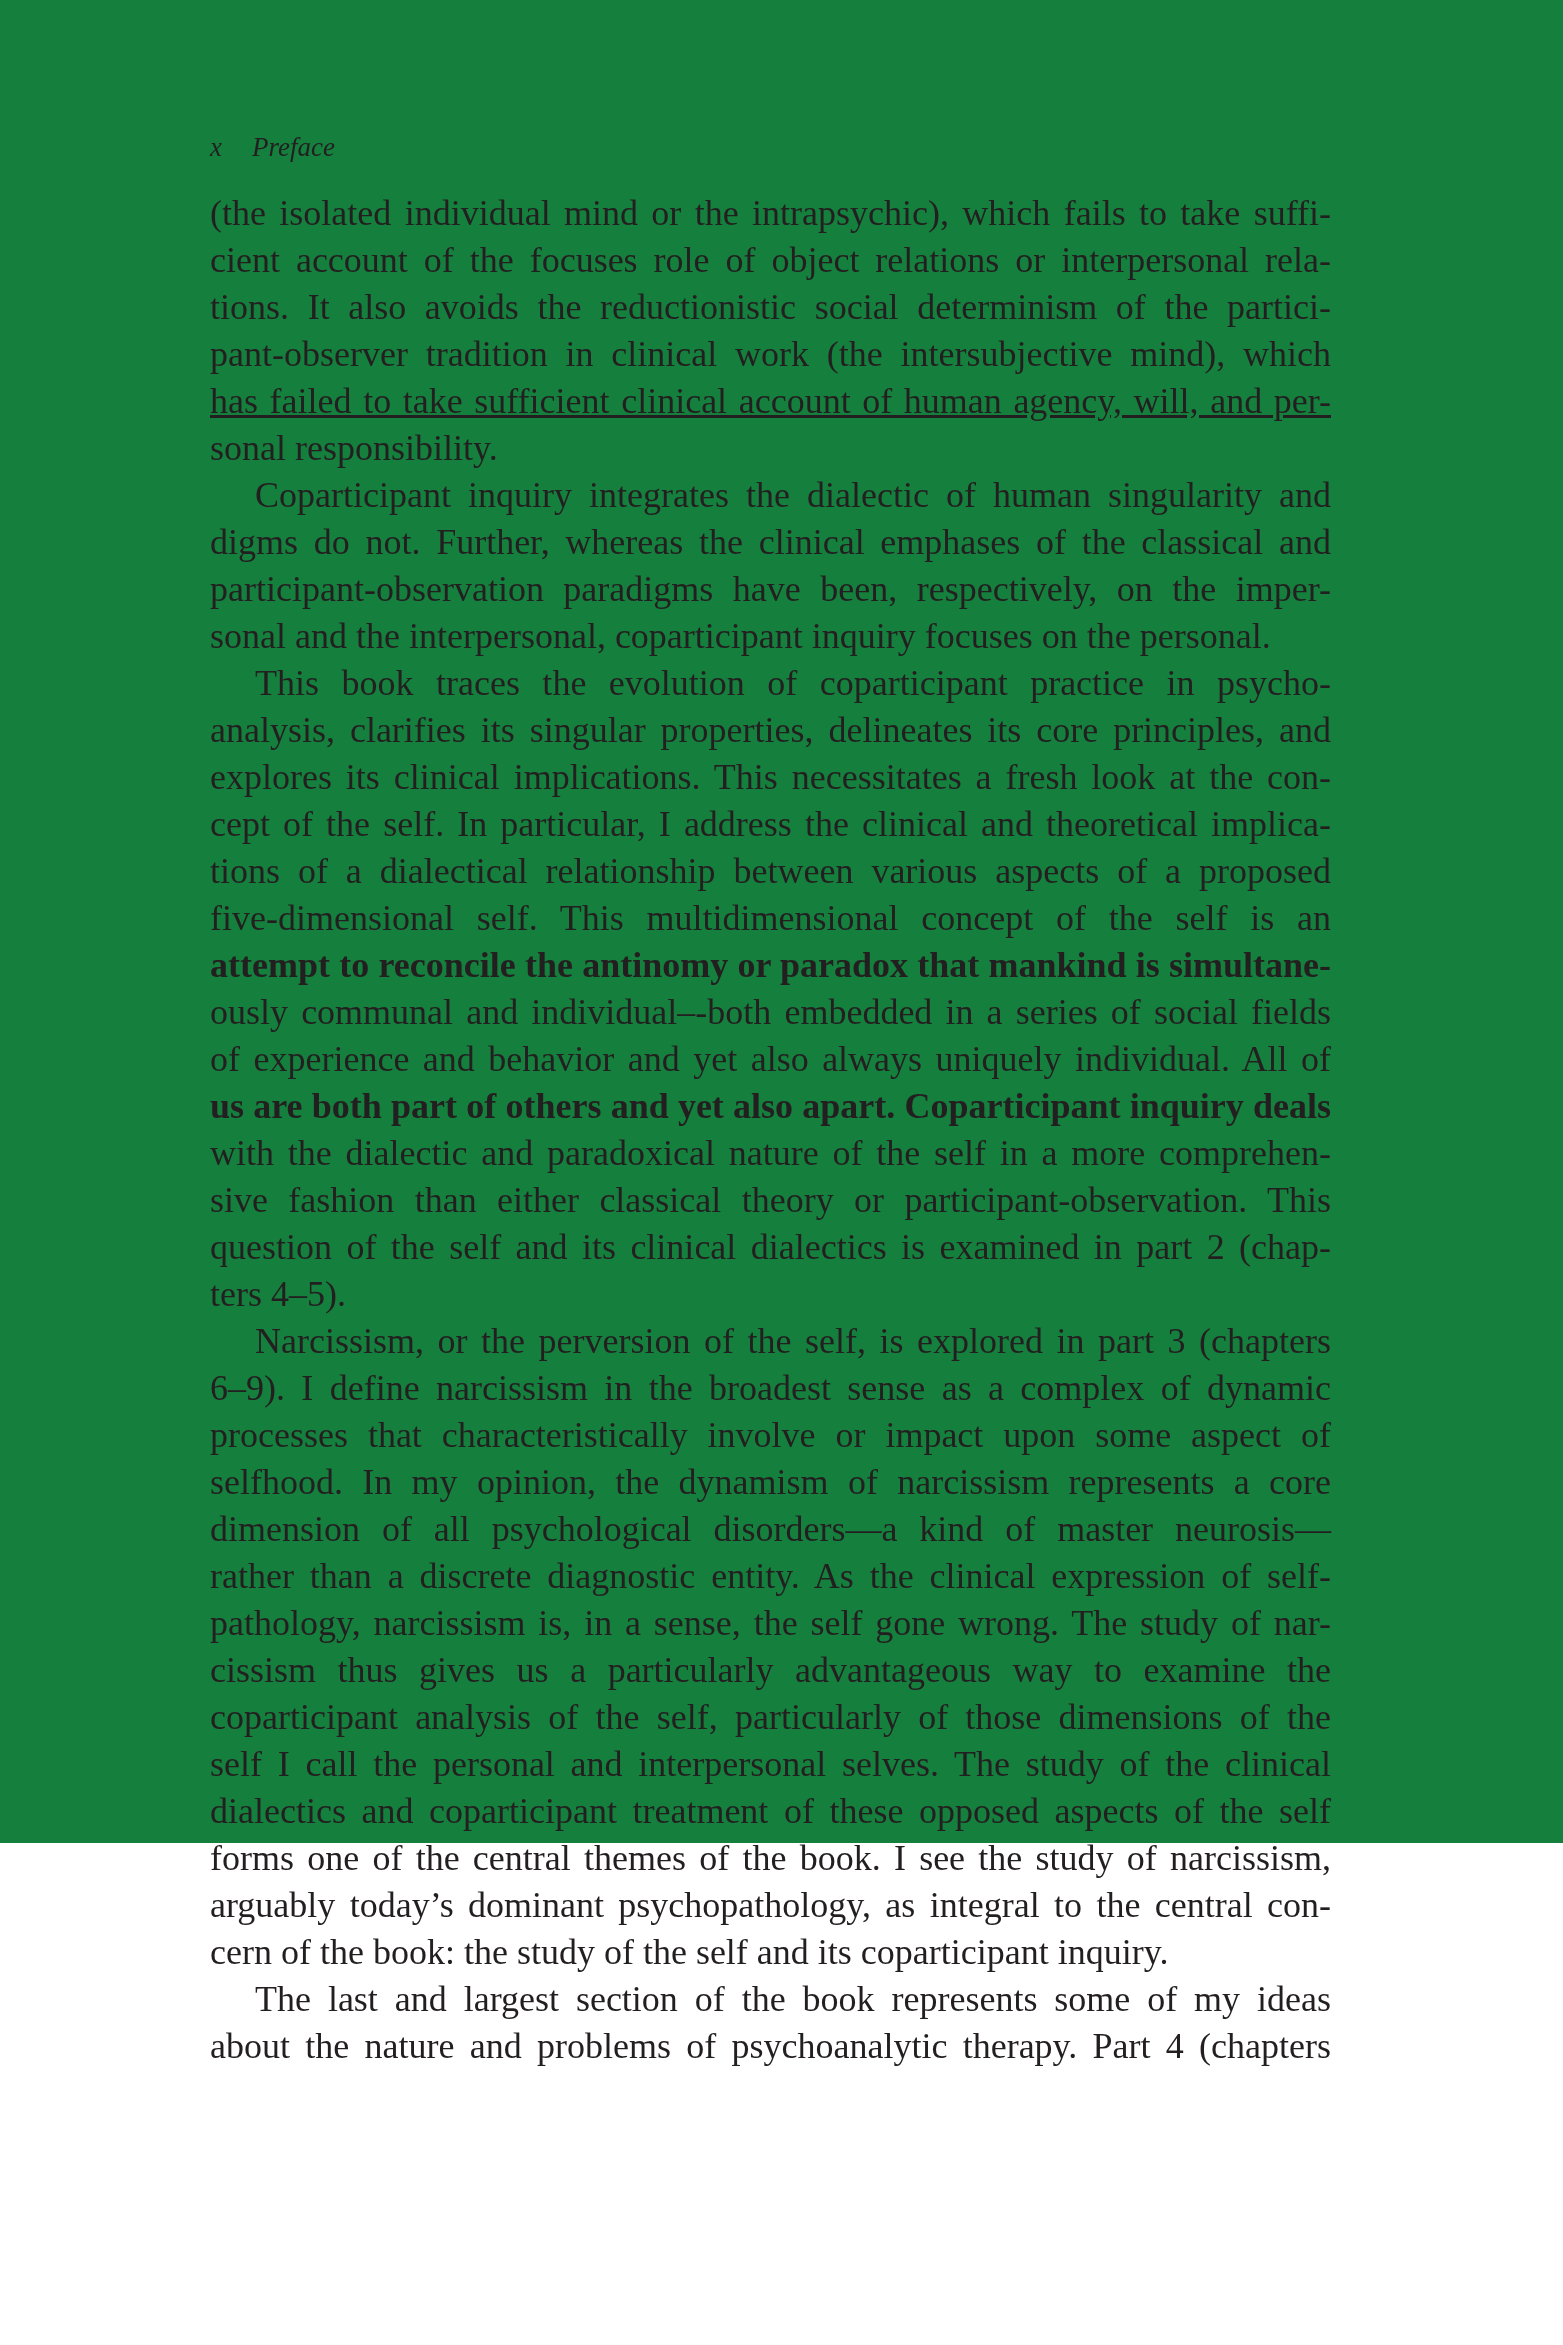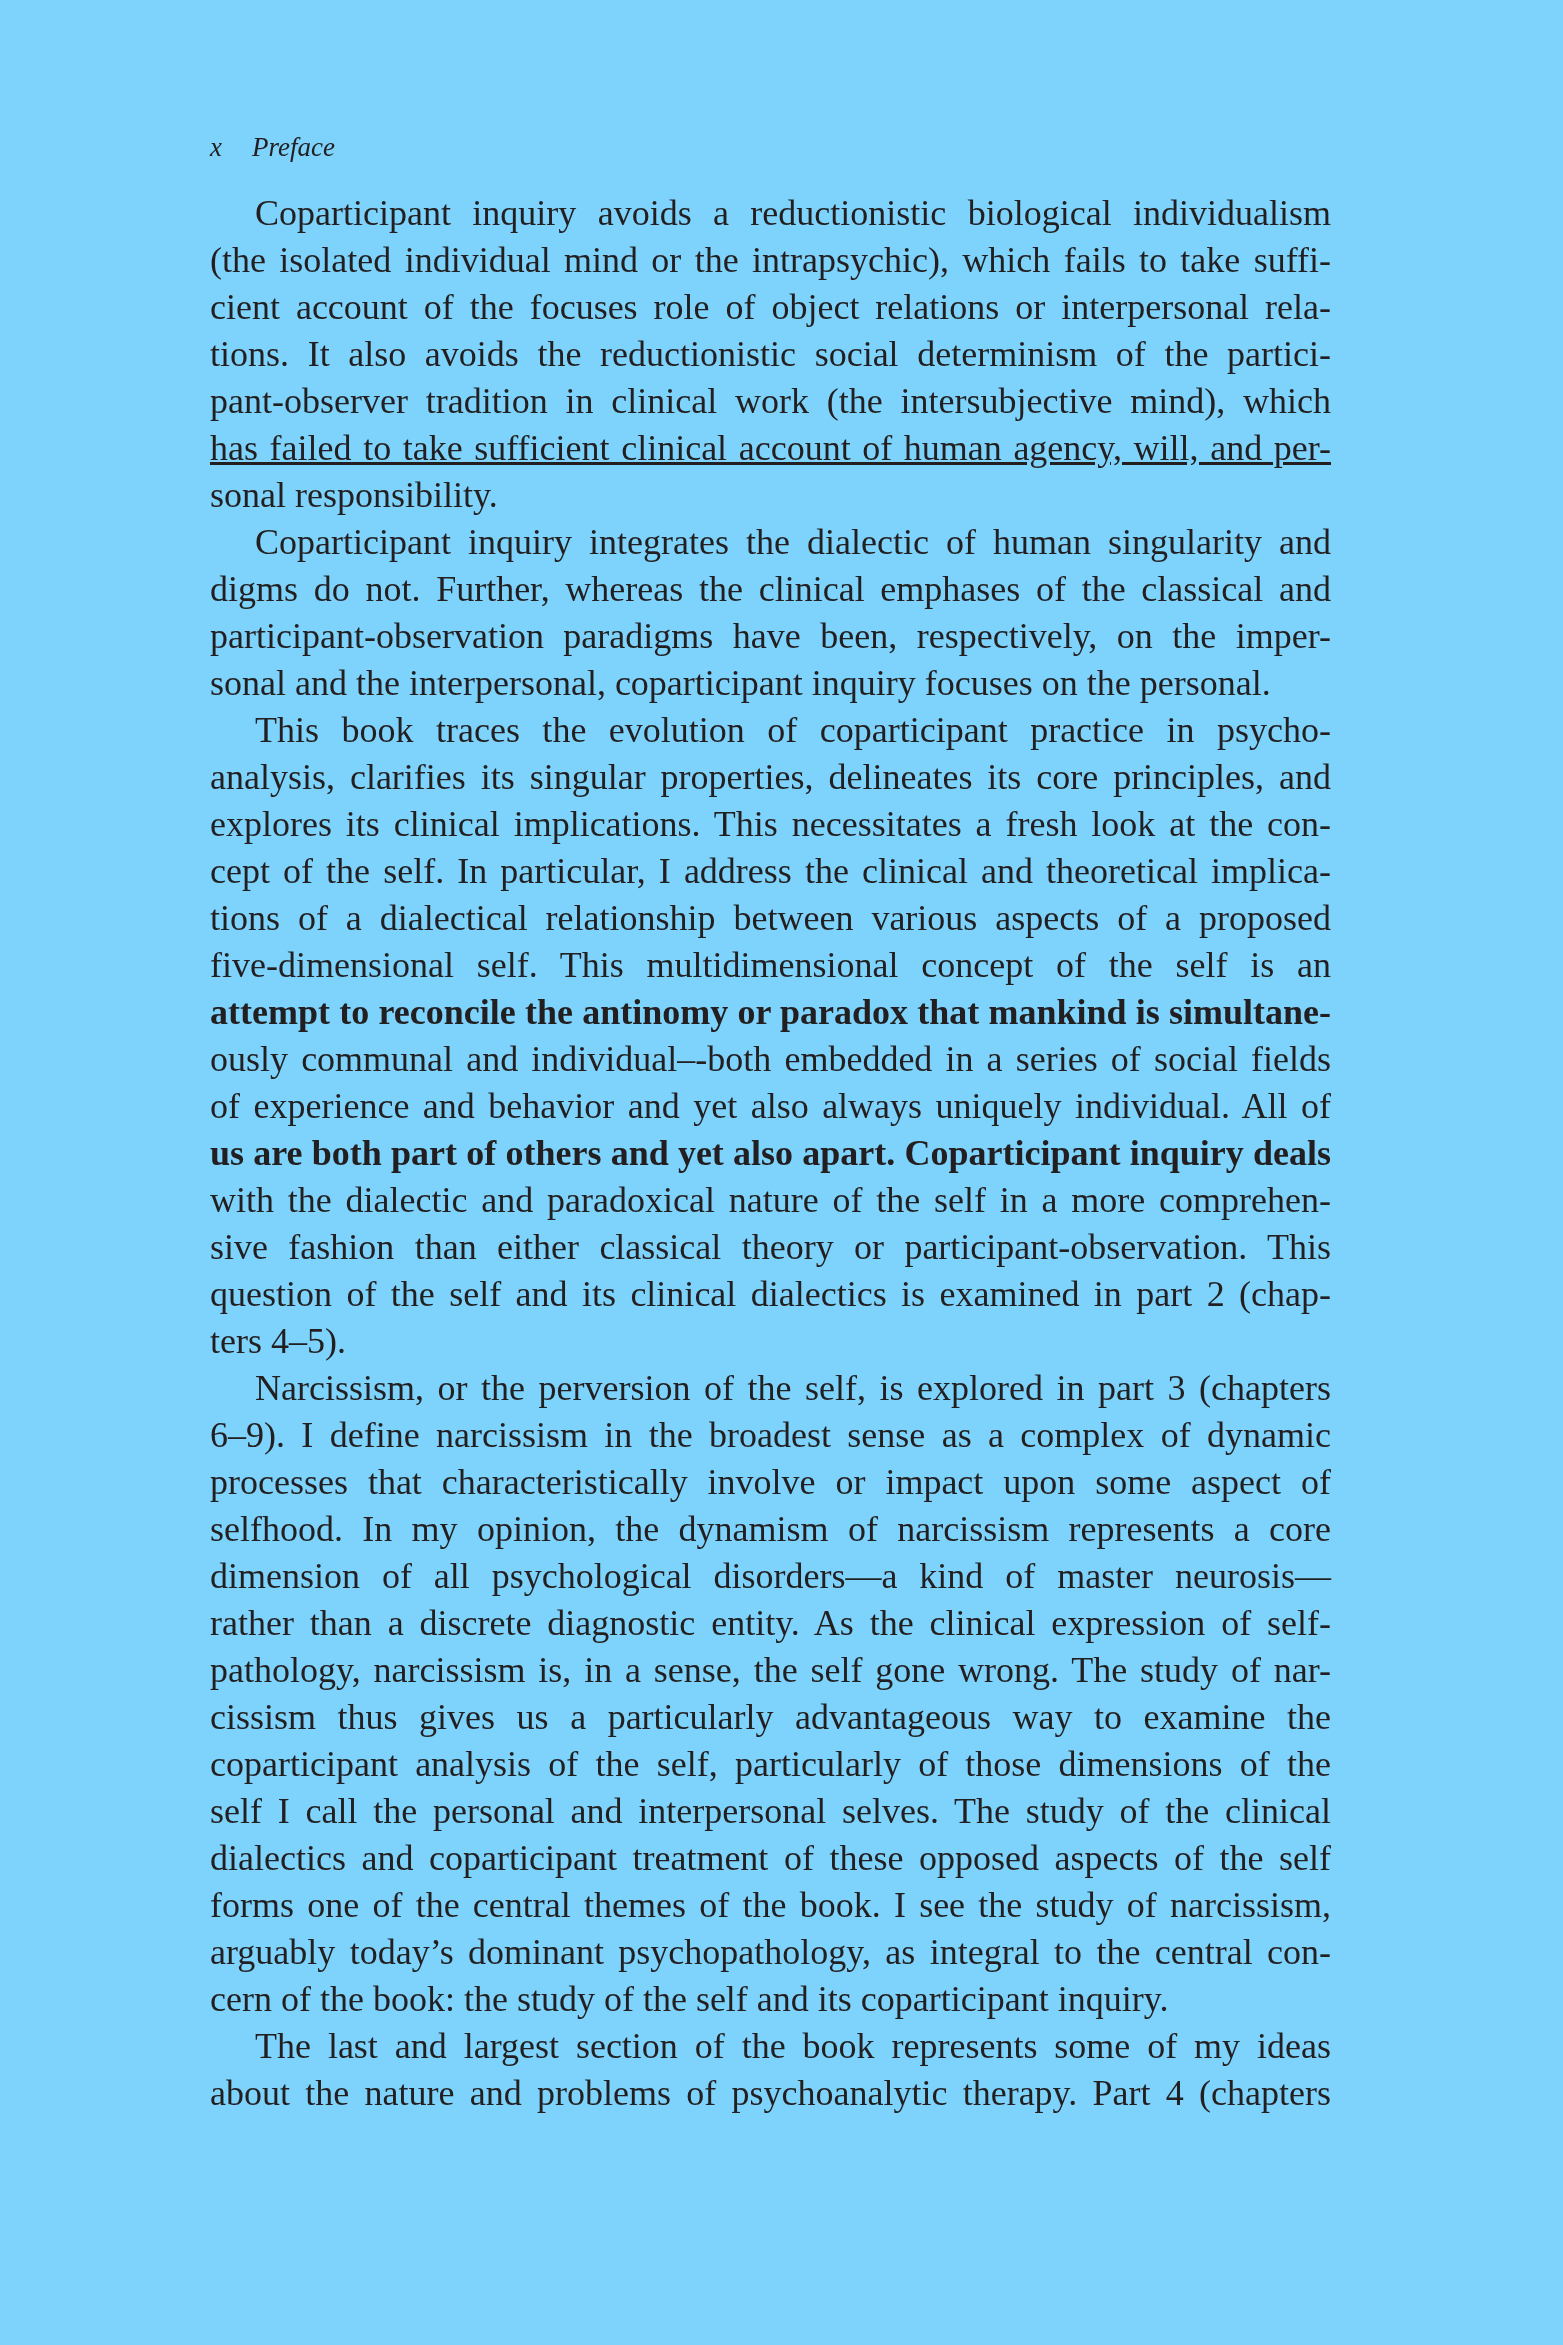--- a/index.html
+++ b/index.html
@@ -1,17 +1,17 @@
 <!DOCTYPE html>
 <html><head>
 <meta charset="utf-8">
 <style>
   html, body { margin: 0; padding: 0; background: #ffffff; }
   body { width: 1563px; height: 2345px; position: relative; overflow: hidden; }
-  .page { position: absolute; left: 0; top: 0; width: 1563px; height: 2345px; background: #7dd3fc; }
+  .page { position: absolute; left: 0; top: 0; width: 1563px; height: 1843px; background: #15803d; }
   .running-head {
     position: absolute; left: 210px; top: 131px;
     font-family: "Liberation Serif", "DejaVu Serif", serif;
     font-style: italic; font-size: 27px; line-height: 33px; color: #231f20;
     white-space: nowrap;
   }
   .running-head .folio { display: inline-block; width: 42px; }
   .body-text {
     position: absolute; left: 210px; top: 190px; width: 1121px;
     font-family: "Liberation Serif", "DejaVu Serif", serif;
@@ -26,21 +26,20 @@
 </style>
 </head>
 <body>
 
 <div class="page">
   <div class="running-head">
     <span class="folio">x</span><span>Preface</span>
   </div>
   <div class="body-text" id="body-text">
       <div class="paragraph">
-        <span class="line first" style="white-space: nowrap;">Coparticipant inquiry avoids a reductionistic biological individualism</span>
         <span class="line" style="white-space: nowrap;">(the isolated individual mind or the intrapsychic), which fails to take suffi-</span>
         <span class="line" style="white-space: nowrap;">cient account of the focuses role of object relations or interpersonal rela-</span>
         <span class="line" style="white-space: nowrap;">tions. It also avoids the reductionistic social determinism of the partici-</span>
         <span class="line" style="white-space: nowrap;">pant-observer tradition in clinical work (the intersubjective mind), which</span>
         <span class="line" style="white-space: nowrap; text-decoration: underline;">has failed to take sufficient clinical account of human agency, will, and per-</span>
         <span class="line last">sonal responsibility.</span>
       </div>
       <div class="paragraph">
         <span class="line first" style="white-space: nowrap;">Coparticipant inquiry integrates the dialectic of human singularity and</span>
         <span class="line" style="white-space: nowrap;">digms do not. Further, whereas the clinical emphases of the classical and</span>

